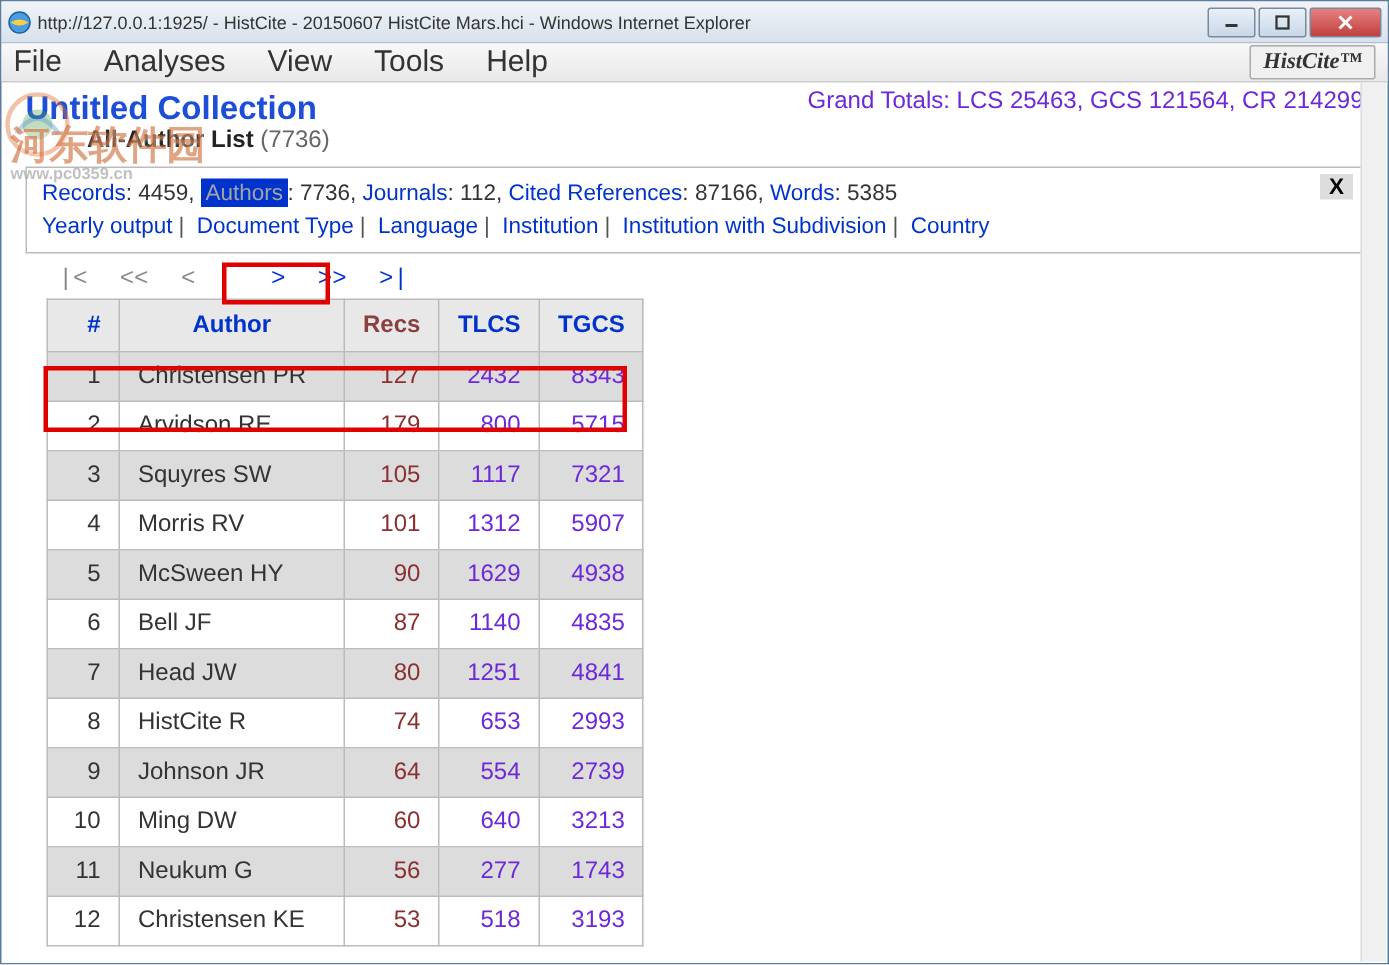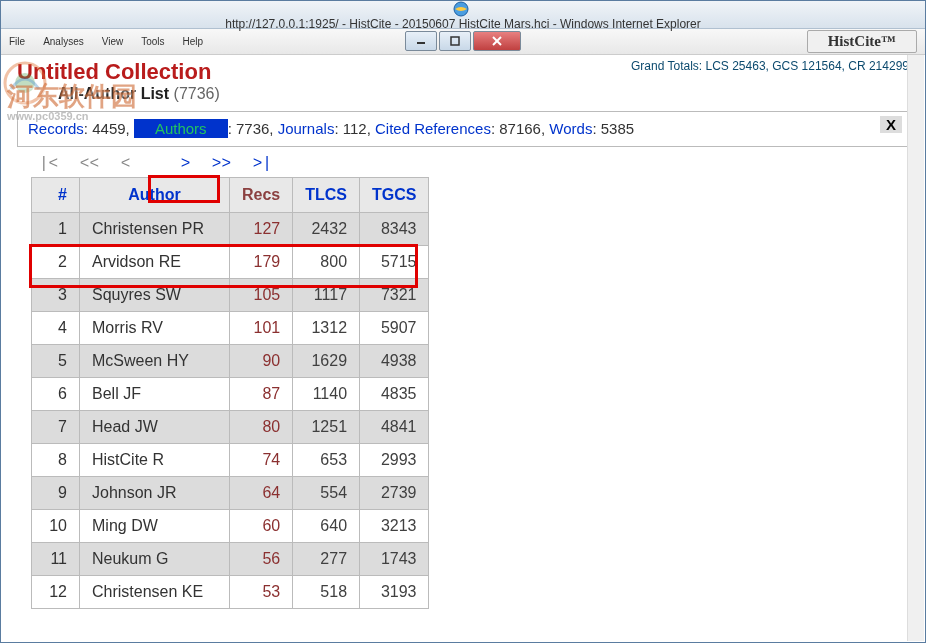--- a/index.html
+++ b/index.html
@@ -1,47 +1,47 @@
 <!DOCTYPE html>
 <html><head>
   <meta charset="utf-8">
   <style>
     * { margin: 0; padding: 0; box-sizing: border-box; }
     body { font-family: "Segoe UI", Tahoma, sans-serif; font-size: 14px; background: #fff; overflow: hidden; }
     
     .window { width: 926px; height: 643px; border: 1px solid #5a7ca0; background: #fff; position: relative; }
     
-    .titlebar { height: 28px; background: linear-gradient(to bottom, #f0f4f8, #d8e2ec); display: flex; align-items: center; padding: 0 4px; border-bottom: 1px solid #b0c0d0; flex-direction: column; }
+    .titlebar { height: 28px; background: linear-gradient(to bottom, #f0f4f8, #d8e2ec); display: flex; align-items: center; padding: 0 4px; border-bottom: 1px solid #b0c0d0; }
     .titlebar-icon { width: 16px; height: 16px; margin-right: 4px; }
     .titlebar-text { flex: 1; font-size: 12px; color: #333; }
     .window-controls { display: flex; gap: 2px; }
     .win-btn { width: 32px; height: 20px; border: 1px solid #7a8a9a; border-radius: 2px; display: flex; align-items: center; justify-content: center; font-size: 11px; cursor: pointer; }
     .win-btn.min { background: linear-gradient(to bottom, #e8f0f8, #c8d8e8); }
     .win-btn.max { background: linear-gradient(to bottom, #e8f0f8, #c8d8e8); }
     .win-btn.close { width: 48px; background: linear-gradient(to bottom, #e88080, #c04040); color: #fff; }
     
     .menubar { height: 26px; background: linear-gradient(to bottom, #f8f8f8, #e8e8e8); display: flex; align-items: center; padding: 0 8px; border-bottom: 1px solid #ccc; justify-content: space-between; }
-    .menu-items { display: flex; gap: 18px; font-size: 10px; color: #333; }
+    .menu-items { display: flex; gap: 28px; font-size: 20px; color: #333; }
     .menu-item { cursor: pointer; }
-    .brand { font-family: Georgia, serif; font-size: 15px; font-weight: bold; color: #333; padding: 2px 20px; border: 1px solid #aaa; border-radius: 2px; background: #f0f0f0; }
+    .brand { font-family: Georgia, serif; font-size: 15px; font-weight: bold; color: #333; padding: 2px 8px; border: 1px solid #aaa; border-radius: 2px; background: #f0f0f0; font-style: italic; }
     
     .content { padding: 4px 16px; height: calc(100% - 54px); overflow-y: auto; position: relative; }
     
     .header-row { display: flex; justify-content: space-between; align-items: flex-start; margin-bottom: 4px; }
     .title-block { }
-    .page-title { font-family: Verdana, sans-serif; font-size: 22px; font-weight: bold; color: #b91c1c; }
+    .page-title { font-family: Verdana, sans-serif; font-size: 22px; font-weight: bold; color: #1d4ed8; }
     .page-subtitle { font-family: Verdana, sans-serif; font-size: 16px; font-weight: bold; color: #222; padding-left: 41px; }
     .page-subtitle .count { font-weight: normal; color: #666; }
-    .totals { text-align: center; font-family: Verdana, sans-serif; font-size: 12px; color: #0c4a6e; }
+    .totals { text-align: center; font-family: Verdana, sans-serif; font-size: 16px; color: #6d28d9; }
     
     .info-box { border: 1px solid #bbb; padding: 6px 10px; margin: 8px 0; font-size: 15px; position: relative; background: #fff; }
     .info-box .close-x { position: absolute; right: 6px; top: 4px; background: #ddd; padding: 0 6px; font-weight: bold; cursor: pointer; font-family: Arial; }
     .info-row { line-height: 22px; }
     .link { color: #0033cc; text-decoration: none; cursor: pointer; }
-    .link.highlighted { background: #0033cc; color: #22c55e; padding: 1px 21px; }
+    .link.highlighted { background: #0033cc; color: #a3a3a3; padding: 1px 3px; }
     .sep { color: #555; margin: 0 4px; }
     .plain { color: #333; }
     
     .red-box { border: 3px solid #e00000; position: absolute; pointer-events: none; }
     .red-box-authors { left: 147px; top: 120px; width: 72px; height: 28px; }
     .red-box-headers { left: 28px; top: 189px; width: 389px; height: 44px; }
     
     .pager { margin: 6px 0 4px 16px; font-family: "Courier New", monospace; font-size: 16px; color: #0033cc; }
     .pager span { margin: 0 6px; cursor: pointer; }
     .pager .dis { color: #888; cursor: default; }
@@ -52,21 +52,21 @@
     table.data th.auth { color: #0033cc; width: 150px; text-align: center; }
     table.data th.recs { color: #8b4040; width: 60px; text-align: center; }
     table.data th.tlcs { color: #0033cc; width: 60px; text-align: center; }
     table.data th.tgcs { color: #0033cc; width: 62px; text-align: left; }
     table.data td { border: 1px solid #bbb; padding: 7px 12px; }
     table.data tr:nth-child(odd) td { background: #dcdcdc; }
     table.data tr:nth-child(even) td { background: #fff; }
     table.data td.idx { text-align: right; color: #333; }
     table.data td.auth { text-align: left; color: #333; }
     table.data td.recs { text-align: right; color: #8b3030; }
-    table.data td.num { text-align: right; color: #404040; }
+    table.data td.num { text-align: right; color: #6d28d9; }
     
     .watermark { position: absolute; top: 24px; left: 6px; font-size: 26px; font-weight: bold; color: rgba(200,90,30,0.55); font-family: "Microsoft YaHei", sans-serif; pointer-events: none; z-index: 100; text-shadow: 1px 1px 2px rgba(255,255,255,0.5); }
     .watermark .sub { font-size: 11px; display: block; color: rgba(150,150,150,0.6); margin-top: -4px; }
     .wm-logo { position: absolute; top: 4px; left: 0px; width: 48px; height: 48px; z-index: 99; opacity: 0.7; }
     
     .scrollbar-v { position: absolute; right: 1px; top: 54px; bottom: 1px; width: 17px; background: #f0f0f0; border-left: 1px solid #ddd; }
   </style>
 </head>
 <body>
 
@@ -138,20 +138,28 @@
 
     <div class="info-box">
       <span class="close-x">X</span>
       <div class="info-row">
         <a class="link">Records</a><span class="plain">: </span><span class="plain">4459</span><span class="plain">, </span>
         <a class="link highlighted">Authors</a><span class="plain">: </span><span class="plain">7736</span><span class="plain">, </span>
         <a class="link">Journals</a><span class="plain">: </span><span class="plain">112</span><span class="plain">, </span>
         <a class="link">Cited References</a><span class="plain">: </span><span class="plain">87166</span><span class="plain">, </span>
         <a class="link">Words</a><span class="plain">: </span><span class="plain">5385</span>
       </div>
+      <div class="info-row">
+        <a class="link">Yearly output</a><span class="sep">|</span>
+        <a class="link">Document Type</a><span class="sep">|</span>
+        <a class="link">Language</a><span class="sep">|</span>
+        <a class="link">Institution</a><span class="sep">|</span>
+        <a class="link">Institution with Subdivision</a><span class="sep">|</span>
+        <a class="link">Country</a>
+      </div>
     </div>
 
     <div class="pager">
       <span class="dis">|&lt;</span>
       <span class="dis">&lt;&lt;</span>
       <span class="dis">&lt;</span>
       &nbsp;&nbsp;
       <span>&gt;</span>
       <span>&gt;&gt;</span>
       <span>&gt;|</span>

